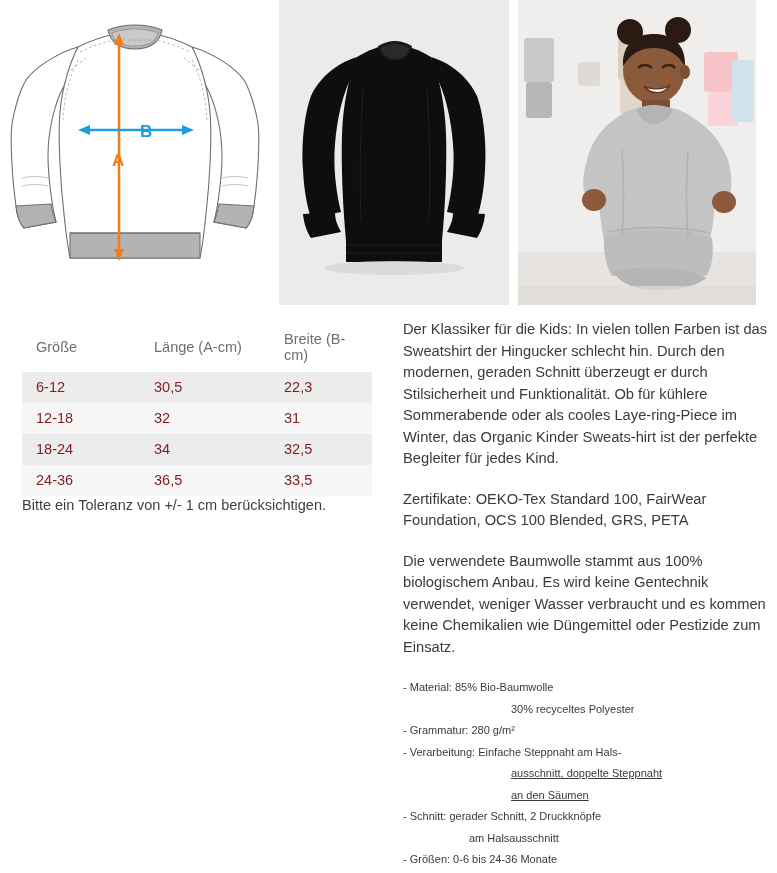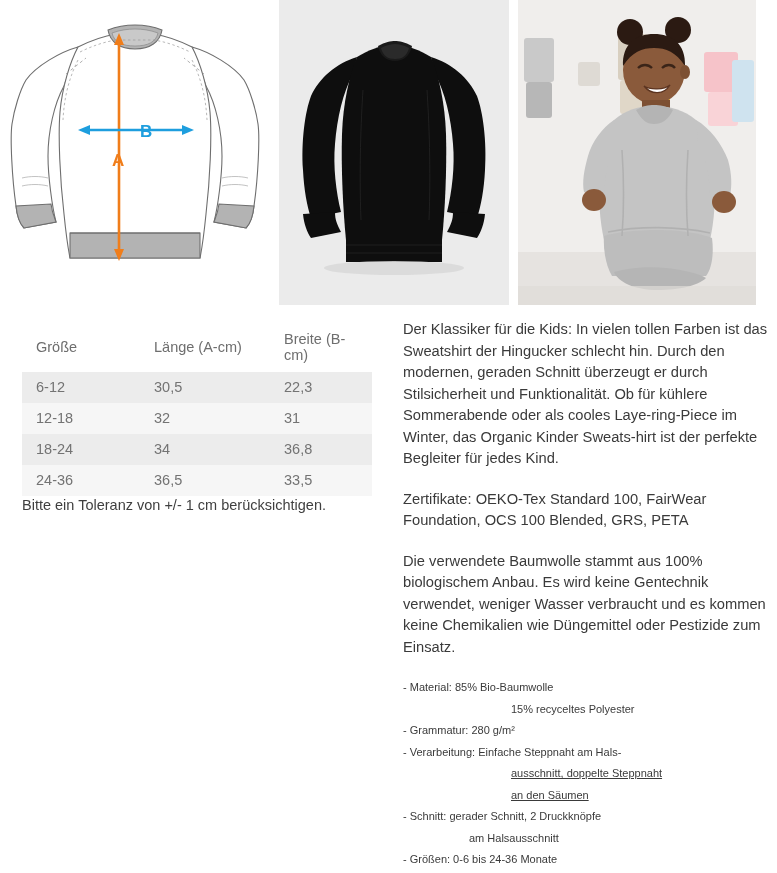--- a/index.html
+++ b/index.html
@@ -54,21 +54,21 @@
   table.sizes th {
     text-align: left;
     font-weight: normal;
     color: #6e6e6e;
     padding: 6px 10px 9px 14px;
     font-size: 14.5px;
     margin-top: 8px;
   }
   table.sizes td {
     padding: 7px 10px 8px 14px;
-    color: #737373;
+    color: #7f1d1d;
   }
   table.sizes col.c1 { width: 118px; }
   table.sizes col.c2 { width: 130px; }
   table.sizes col.c3 { width: 102px; }
   tr.odd { background: #ececec; }
   tr.even { background: #f6f6f6; }
 
   .tolerance {
     position: absolute;
     left: 22px;
@@ -276,41 +276,41 @@
             <td>22,3</td>
           </tr>
           <tr class="even">
             <td>12-18</td>
             <td>32</td>
             <td>31</td>
           </tr>
           <tr class="odd">
             <td>18-24</td>
             <td>34</td>
-            <td>36,8</td>
+            <td>32,5</td>
           </tr>
           <tr class="even">
             <td>24-36</td>
             <td>36,5</td>
             <td>33,5</td>
           </tr>
         </tbody>
       </table>
     </div>
 
     <div class="tolerance">Bitte ein Toleranz von +/- 1 cm berücksichtigen.</div>
 
     <div class="right-col">
       <p>Der Klassiker für die Kids: In vielen tollen Farben ist das Sweatshirt der Hingucker schlecht hin. Durch den modernen, geraden Schnitt überzeugt er durch Stilsicherheit und Funktionalität. Ob für kühlere Sommerabende oder als cooles Laye-ring-Piece im Winter, das Organic Kinder Sweats-hirt ist der perfekte Begleiter für jedes Kind.</p>
       <p>Zertifikate: OEKO-Tex Standard 100, FairWear Foundation, OCS 100 Blended, GRS, PETA</p>
       <p>Die verwendete Baumwolle stammt aus 100% biologischem Anbau. Es wird keine Gentechnik verwendet, weniger Wasser verbraucht und es kommen keine Chemikalien wie Düngemittel oder Pestizide zum Einsatz.</p>
 
       <div class="spec-list">
         <div class="spec-line">- Material: 85% Bio-Baumwolle</div>
-        <div class="spec-line spec-indent-1">15% recyceltes Polyester</div>
+        <div class="spec-line spec-indent-1">30% recyceltes Polyester</div>
         <div class="spec-line">- Grammatur: 280 g/m²</div>
         <div class="spec-line">- Verarbeitung: Einfache Steppnaht am Hals-</div>
         <div class="spec-line spec-indent-2">ausschnitt, doppelte Steppnaht</div>
         <div class="spec-line spec-indent-2">an den Säumen</div>
         <div class="spec-line">- Schnitt: gerader Schnitt, 2 Druckknöpfe</div>
         <div class="spec-line spec-indent-3">am Halsausschnitt</div>
         <div class="spec-line">- Größen:  0-6 bis 24-36 Monate</div>
       </div>
     </div>
   </div>

